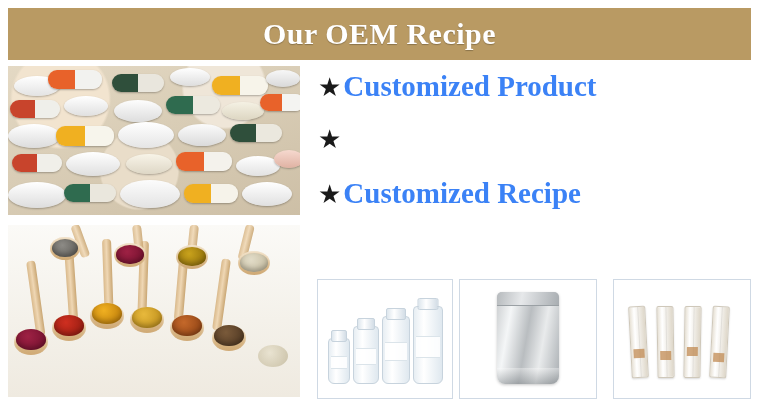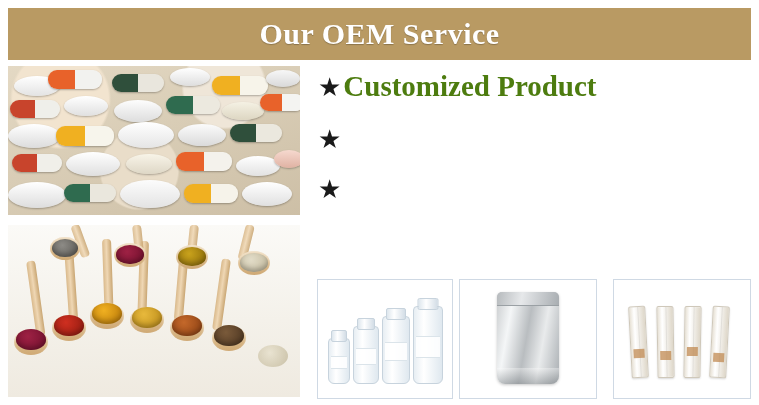--- a/index.html
+++ b/index.html
@@ -71,21 +71,21 @@
   .bullet-star {
     font-size: 26px;
     color: #1a1a1a;
     line-height: 1;
     margin-right: 2px;
   }
   .bullet-text {
     font-family: "Liberation Serif", serif;
     font-weight: bold;
     font-size: 29px;
-    color: #4d7c0f;
+    color: #3b82f6;
     white-space: nowrap;
   }
 
   
   .thumb {
     position: absolute;
     top: 279px;
     height: 118px;
     background: #ffffff;
     border: 1px solid #cfd9e4;
@@ -225,21 +225,21 @@
     position: absolute;
     top: 0; bottom: 0; left: 50%;
     width: 1px;
     background: rgba(0,0,0,0.07);
   }
 </style>
 </head>
 <body>
 
 <div class="header-band">
-  <div class="header-title">Our OEM Service</div>
+  <div class="header-title">Our OEM Recipe</div>
 </div>
 
 <div class="photo-pills">
   <div class="pillfield">
     <div class="pill" style="left:6px;  top:10px;  width:46px; height:20px; background:linear-gradient(180deg,#ffffff,#e3e3e3);"></div>
     <div class="pill cap" style="left:40px; top:4px;   width:54px; height:19px; background:linear-gradient(90deg,#e8622a 0 50%, #f2f2ef 50% 100%);"></div>
     <div class="pill cap" style="left:104px;top:8px;   width:52px; height:18px; background:linear-gradient(90deg,#2f4f3b 0 50%, #e9e6dd 50% 100%);"></div>
     <div class="pill" style="left:162px;top:2px;   width:40px; height:18px; background:linear-gradient(180deg,#ffffff,#dedede);"></div>
     <div class="pill cap" style="left:204px;top:10px;  width:56px; height:19px; background:linear-gradient(90deg,#f0b021 0 50%, #f7f4ea 50% 100%);"></div>
     <div class="pill" style="left:258px;top:4px;   width:34px; height:17px; background:linear-gradient(180deg,#f7f7f7,#d9d9d9);"></div>
@@ -322,20 +322,21 @@
 <div class="bullets">
   <div class="bullet-row">
     <span class="bullet-star">★</span>
     <span class="bullet-text">Customized Product</span>
   </div>
   <div class="bullet-row">
     <span class="bullet-star">★</span>
   </div>
   <div class="bullet-row">
     <span class="bullet-star">★</span>
+    <span class="bullet-text">Customized Recipe</span>
   </div>
 </div>
 
 <div class="thumb thumb-bottles">
   <div class="bottle" style="left:10px;  width:20px; height:44px;">
     <div class="bottle-cap" style="width:14px;"></div>
     <div class="bottle-label"></div>
   </div>
   <div class="bottle" style="left:35px;  width:24px; height:56px;">
     <div class="bottle-cap" style="width:16px;"></div>

